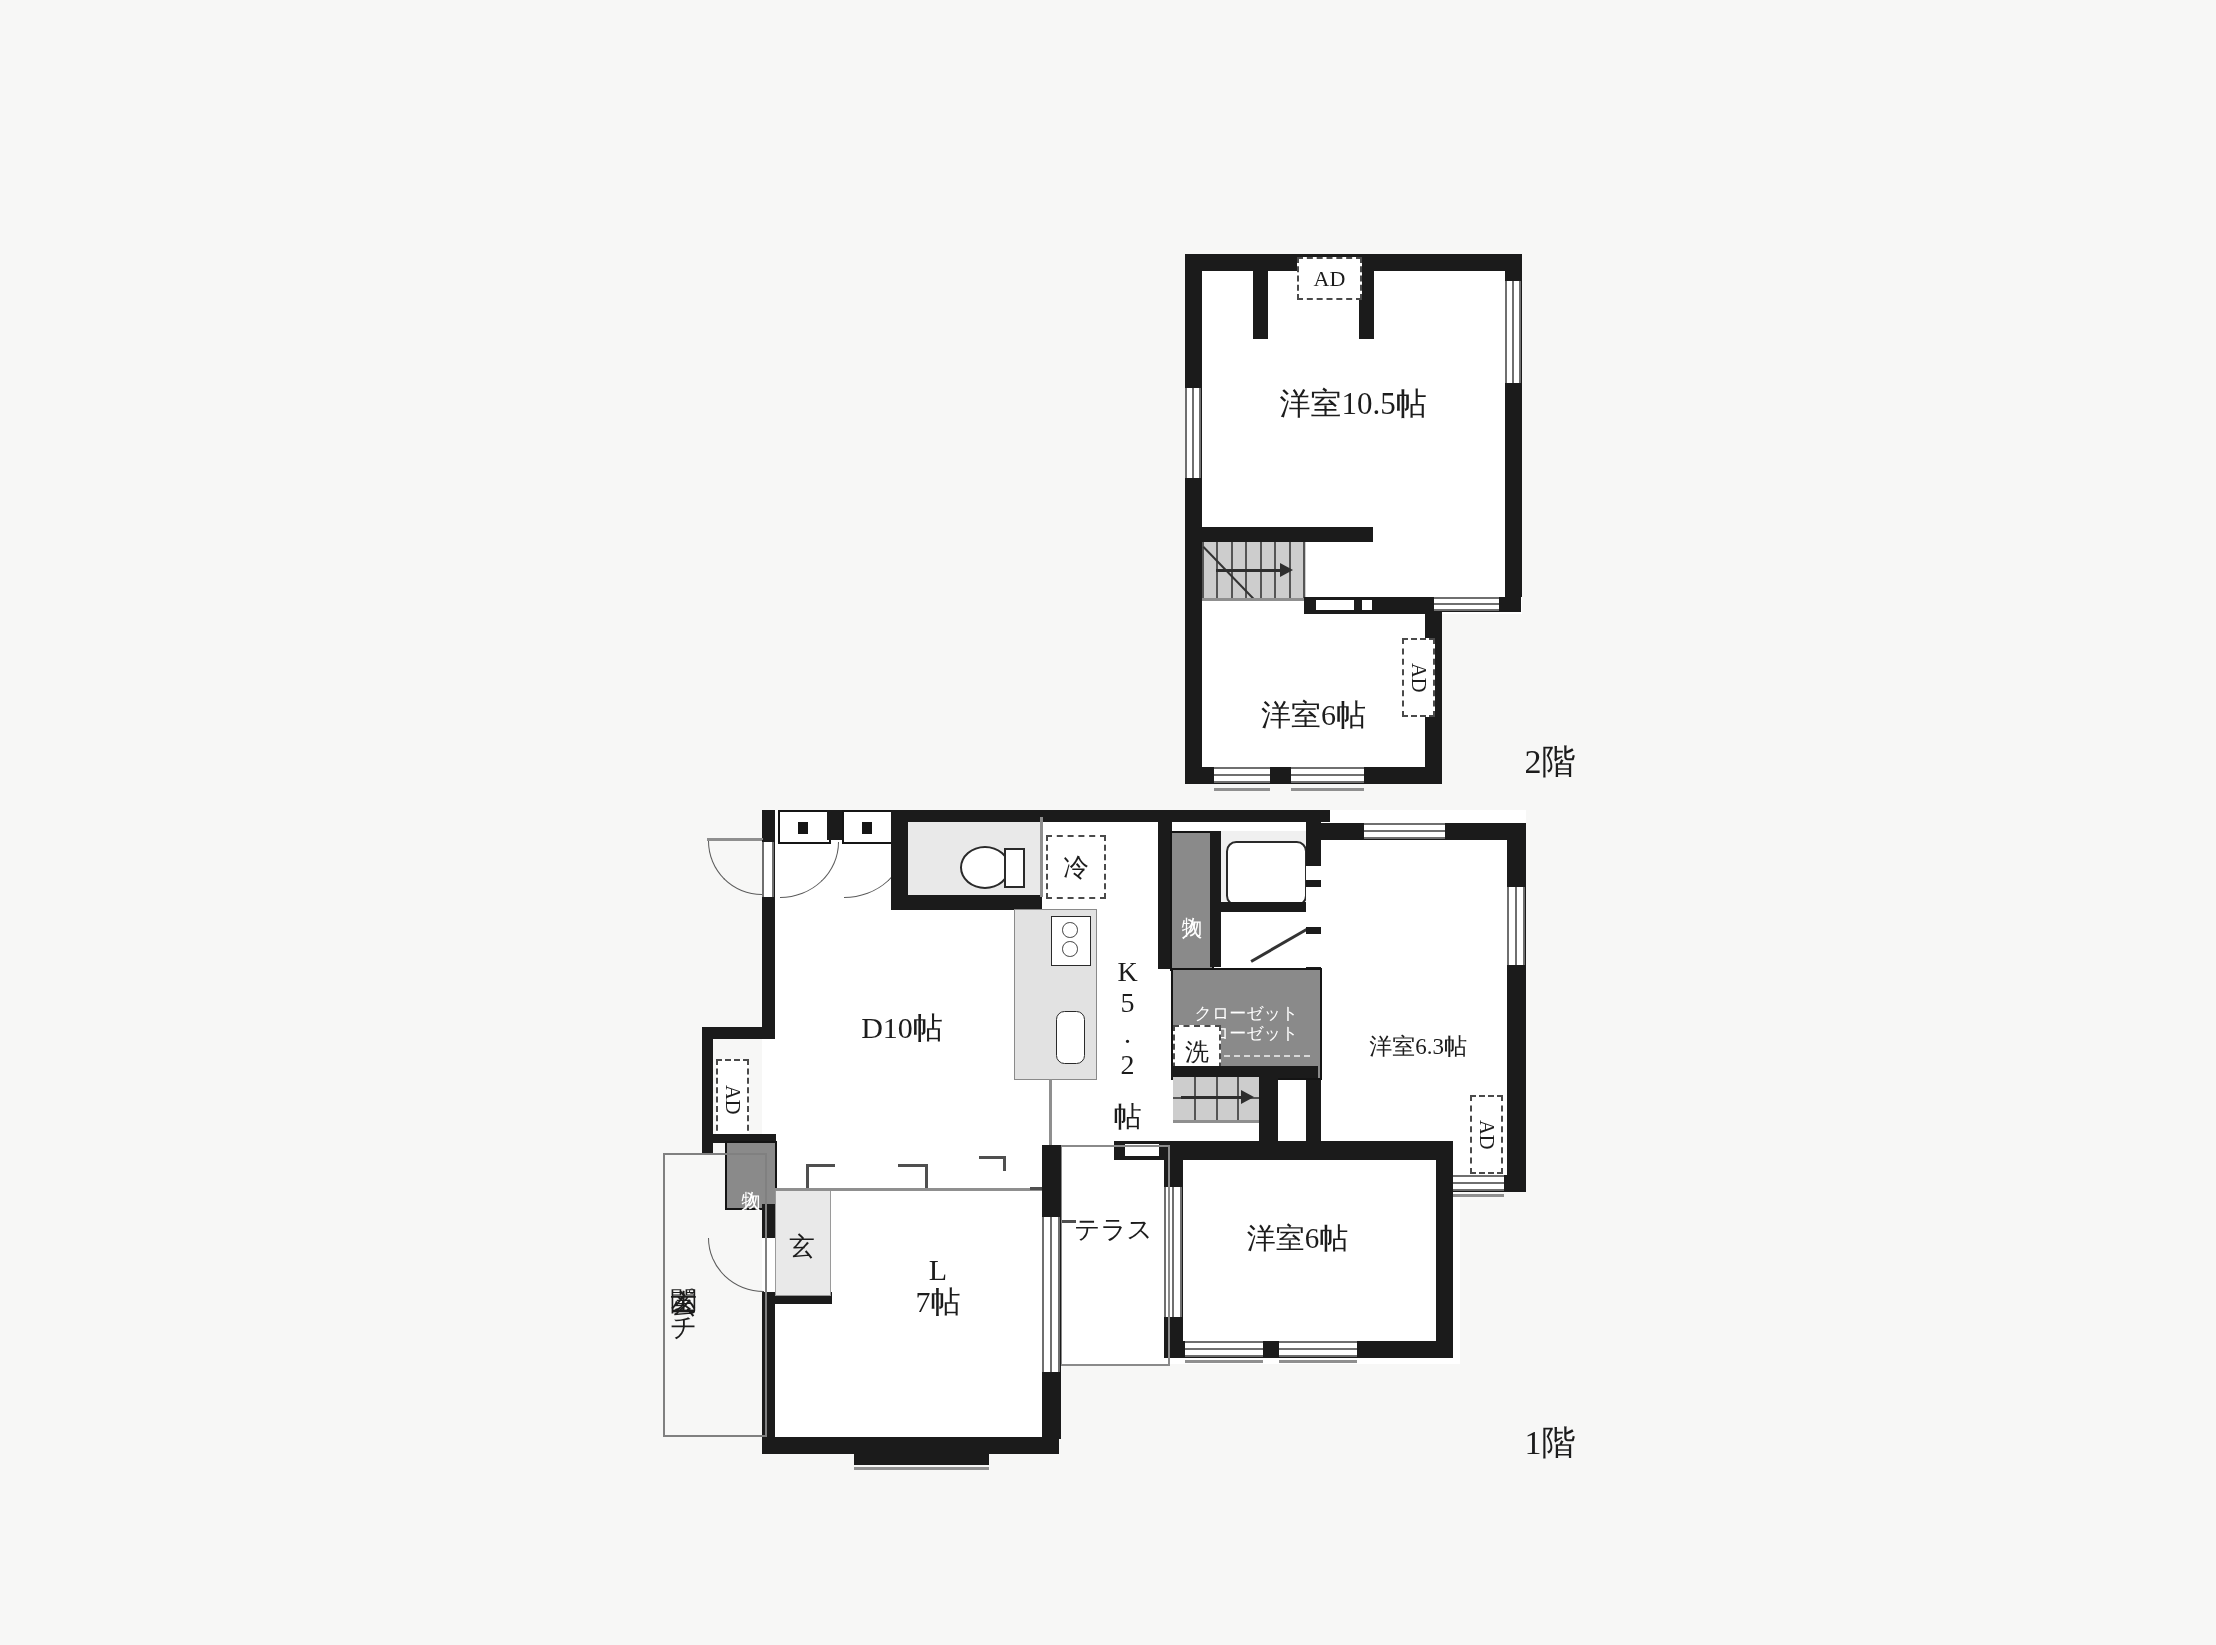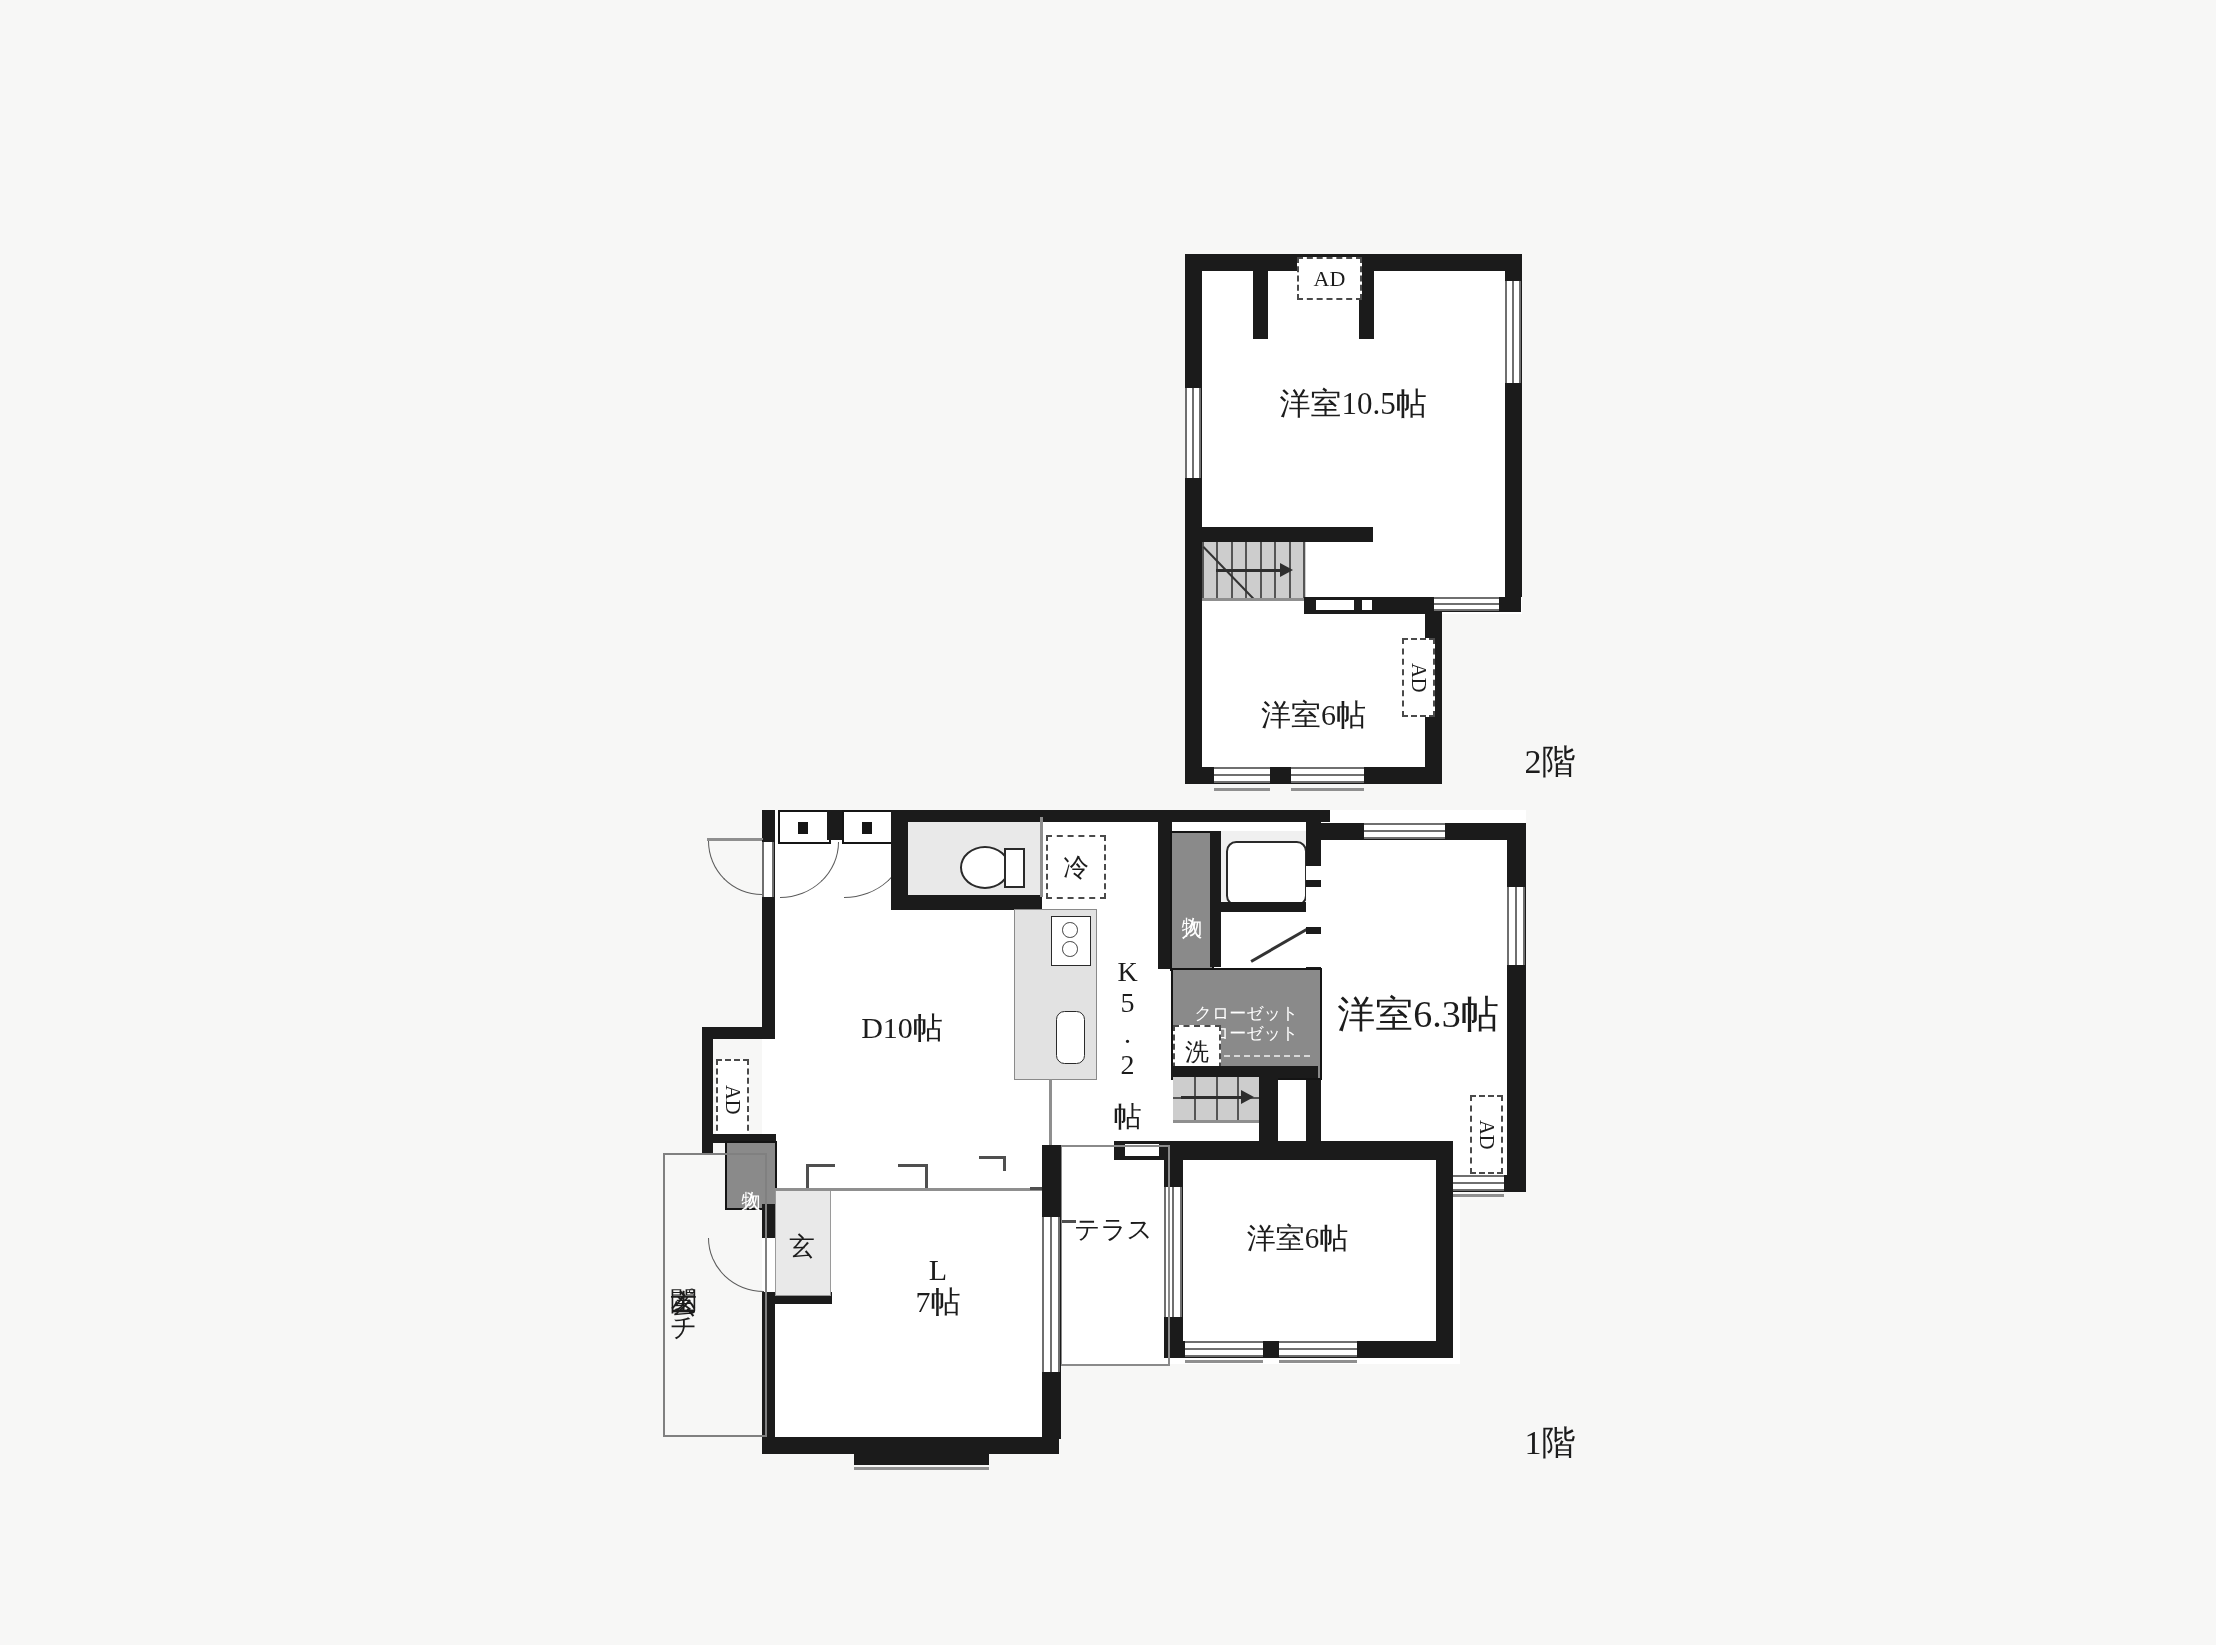--- a/index.html
+++ b/index.html
@@ -230,21 +230,21 @@
     <i class="tl" style="left:1279px;top:1360px;width:78px;height:2.6px"></i>
     <div class="label" style="left:1223px;top:1221px;width:149px;height:36px;font-size:29px">洋室6帖</div>
 
     <div class="outline" style="left:1060px;top:1145px;width:106px;height:217px;border-color:#8a8a8a"></div>
     <i class="w" style="left:1042px;top:1145px;width:19px;height:294px"></i>
     <i class="win-v" style="left:1042px;top:1217px;width:13.6px;height:155px"></i>
     <div class="label" style="left:1064px;top:1214px;width:99px;height:32px;font-size:25.6px">テラス</div>
 
     <i class="w" style="left:1507px;top:823px;width:19px;height:369px"></i>
     <i class="win-v" style="left:1507px;top:887px;width:13.6px;height:78px"></i>
-    <div class="label" style="left:1320px;top:995px;width:196px;height:39px;font-size:38px">洋室6.3帖</div>
+    <div class="label" style="left:1320px;top:1028px;width:196px;height:39px;font-size:23px">洋室6.3帖</div>
     <div class="dashed" style="left:1470px;top:1095px;width:29px;height:75px;font-size:20.5px">
       <span class="adv">AD</span>
     </div>
 
     <div class="label" style="left:1511px;top:1422px;width:78px;height:43px;font-size:34px">1階</div>
   </div>
 </div>
 
 
 </body></html>

